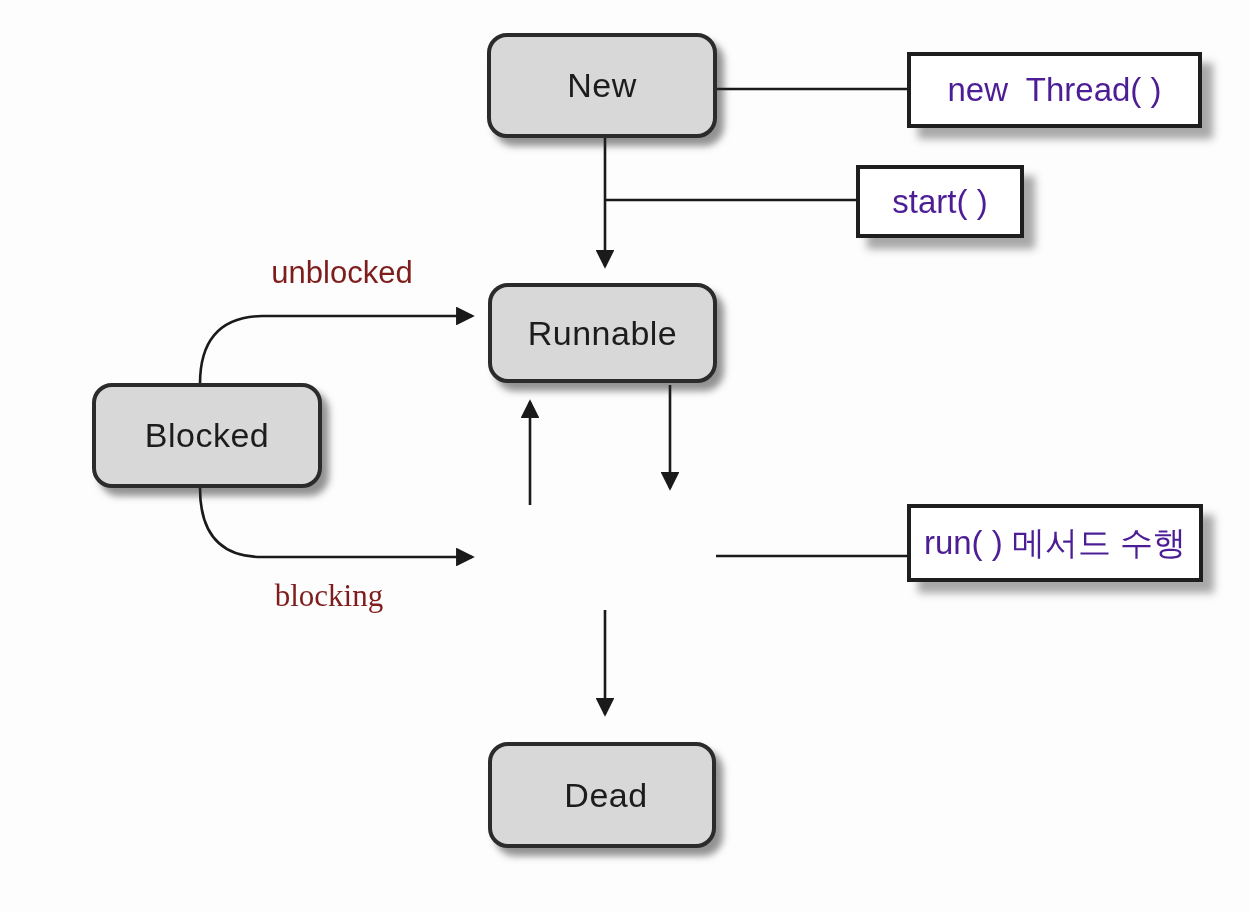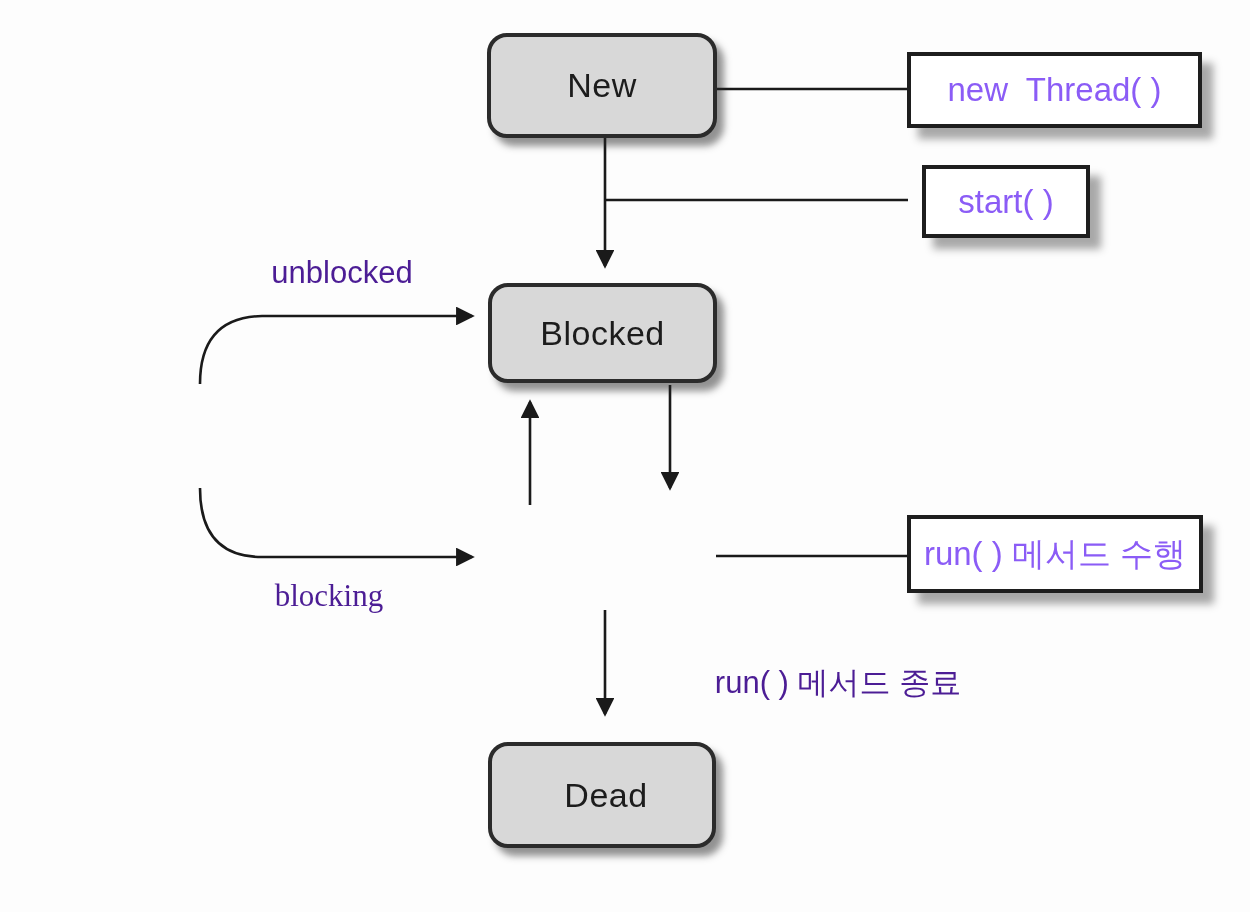--- a/index.html
+++ b/index.html
@@ -40,42 +40,42 @@
     background: #ffffff;
     border: 4px solid #1e1e1e;
     box-shadow: 11px 11px 8px rgba(40,40,40,0.40);
     display: flex;
     align-items: center;
     justify-content: center;
     z-index: 2;
   }
   .callout-label {
     font-size: 33px;
-    color: #8b5cf6;
+    color: #4c1d95;
     white-space: pre;
   }
   .edge-label {
     position: absolute;
     font-size: 31px;
-    color: #4c1d95;
+    color: #7f1d1d;
     line-height: 40px;
     text-align: center;
     z-index: 2;
     white-space: pre;
   }
   
   #box-new      { left: 487px; top: 33px;  width: 230px; height: 105px; }
   #box-runnable { left: 488px; top: 283px; width: 229px; height: 100px; }
   #box-running  { left: 487px; top: 503px; width: 229px; height: 105px; }
   #box-dead     { left: 488px; top: 742px; width: 228px; height: 106px; padding-left: 8px; }
   #box-blocked  { left: 92px;  top: 383px; width: 230px; height: 105px; }
   
   #callout-new-thread { left: 907px; top: 52px;  width: 295px; height: 76px; }
-  #callout-start      { left: 922px; top: 165px; width: 168px; height: 73px; }
-  #callout-run        { left: 907px; top: 515px; width: 296px; height: 78px; }
+  #callout-start      { left: 856px; top: 165px; width: 168px; height: 73px; }
+  #callout-run        { left: 907px; top: 504px; width: 296px; height: 78px; }
   
   #label-unblocked { left: 242px; top: 253px; width: 200px; }
   #label-blocking  { left: 229px; top: 576px; width: 200px; font-family: Liberation Serif, serif; }
   #label-scheduler { left: 702px; top: 420px; width: 200px; }
   #label-run-end   { left: 688px; top: 663px; width: 300px; }
 </style>
 </head>
 <body>
 
 <div id="canvas">
@@ -97,24 +97,27 @@
     <line x1="605" y1="610" x2="605" y2="714" stroke="#1a1a1a" stroke-width="2.6" marker-end="url(#arrow)"></line>
     <path d="M 200 384 C 200 348, 214 317, 262 316 L 472 316" fill="none" stroke="#1a1a1a" stroke-width="2.6" marker-end="url(#arrow)"></path>
     <path d="M 200 488 C 200 526, 214 557, 262 557 L 472 557" fill="none" stroke="#1a1a1a" stroke-width="2.6" marker-end="url(#arrow)"></path>
   </svg>
 
   <div id="box-new" class="state-box">
     <span class="state-label">New</span>
   </div>
 
   <div id="box-runnable" class="state-box">
-    <span class="state-label">Blocked</span>
+    <span class="state-label">Runnable</span>
   </div>
 
 
+  <div id="box-blocked" class="state-box">
+    <span class="state-label">Blocked</span>
+  </div>
 
   <div id="box-dead" class="state-box">
     <span class="state-label">Dead</span>
   </div>
 
   <div id="callout-new-thread" class="callout-box">
     <span class="callout-label">new  Thread( )</span>
   </div>
 
   <div id="callout-start" class="callout-box">
@@ -123,15 +126,14 @@
 
   <div id="callout-run" class="callout-box">
     <span class="callout-label">run( ) 메서드 수행</span>
   </div>
 
   <div id="label-unblocked" class="edge-label">unblocked</div>
 
   <div id="label-blocking" class="edge-label">blocking</div>
 
 
-  <div id="label-run-end" class="edge-label">run( ) 메서드 종료</div>
 
 </div>
 
 </body></html>

